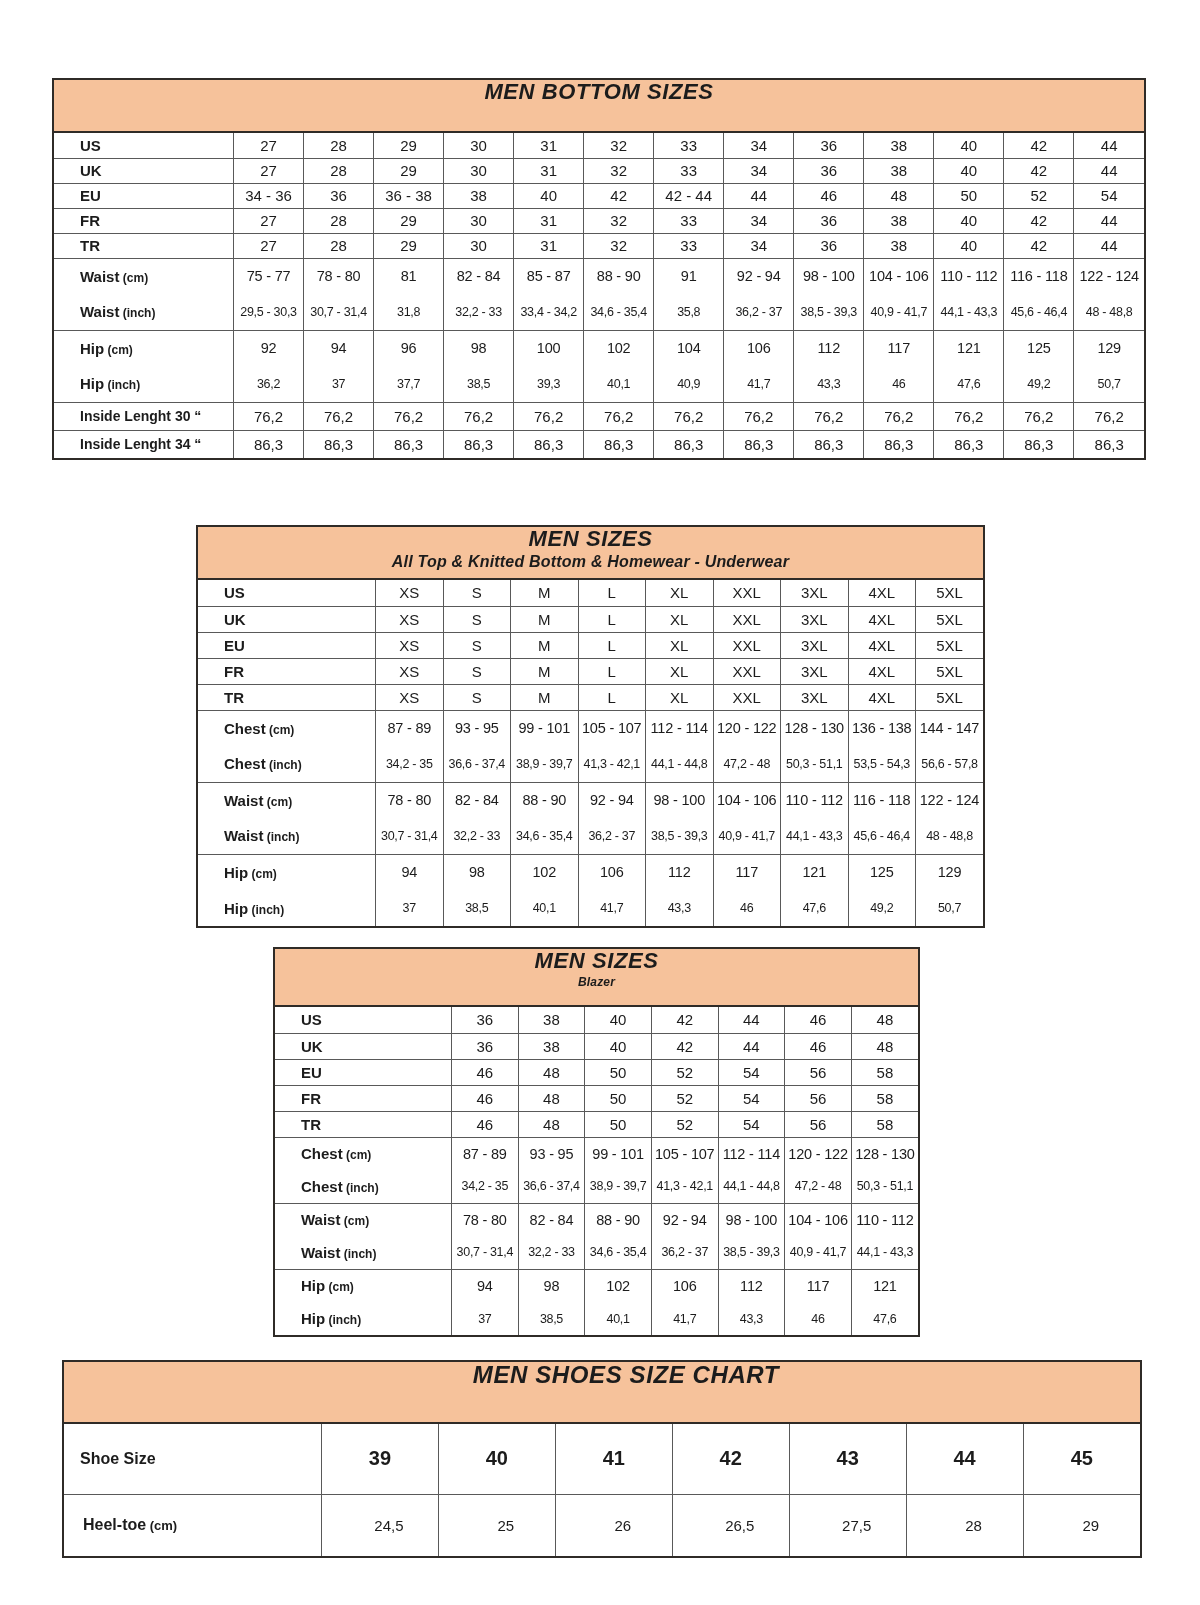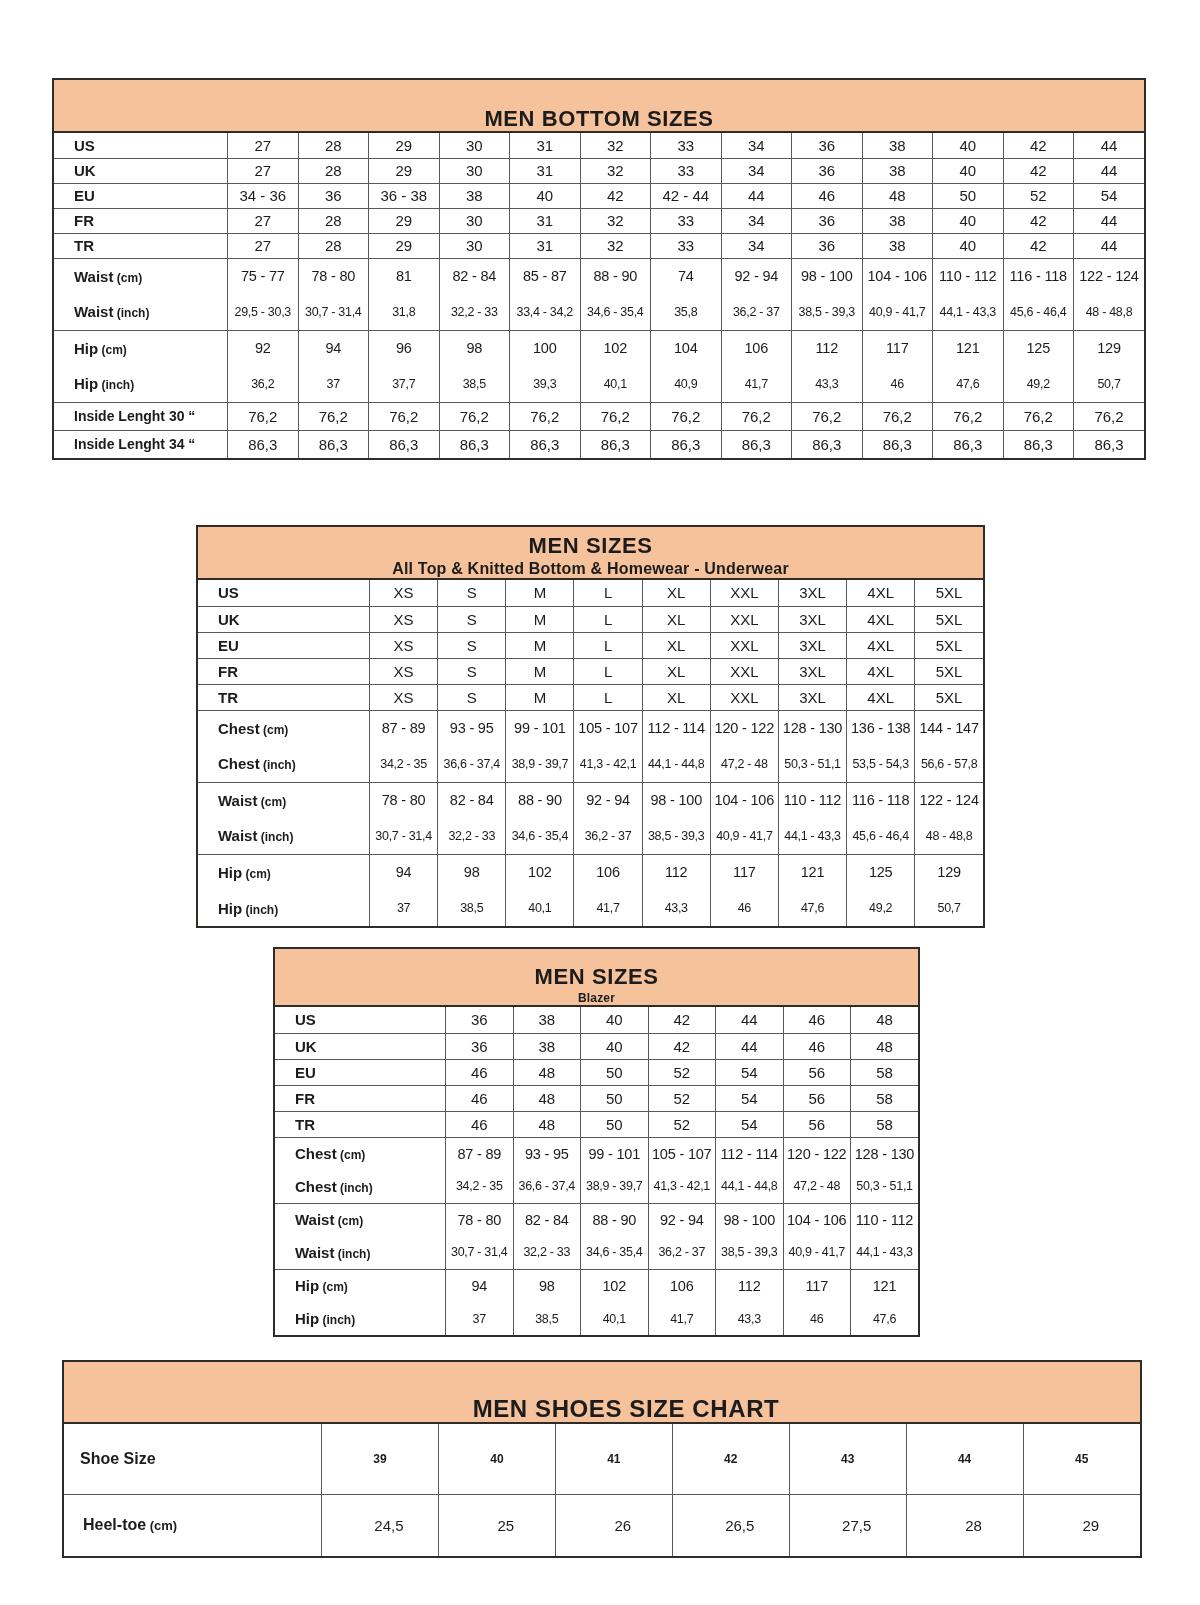--- a/index.html
+++ b/index.html
@@ -4,30 +4,30 @@
 <style>
   html,body{margin:0;padding:0;background:#ffffff;}
   .page{
     position:relative;width:1200px;height:1605px;background:var(--page-bg,#fff);
     font-family:"Liberation Sans","DejaVu Sans",sans-serif;color:var(--text,#1c1c1c);
     overflow:hidden;
   }
   .tbl{position:absolute;box-sizing:border-box;border:2px solid var(--bd,#2f2b27);background:#fff;}
   .band{
     box-sizing:border-box;background:var(--hdr,#F6C29B);border-bottom:2px solid var(--bd,#2f2b27);
-    display:flex;flex-direction:column;align-items:center;justify-content:flex-end;text-align:center;
+    display:flex;flex-direction:column;align-items:center;justify-content:flex-start;text-align:center;font-style:italic;
   }
   .band .t{font-weight:700;font-size:22px;letter-spacing:.6px;line-height:1.08;}
   .band .s{font-weight:700;font-size:16px;margin-top:2px;letter-spacing:.2px;}
   table{border-collapse:collapse;width:100%;table-layout:fixed;}
   td{
     text-align:center;vertical-align:middle;font-size:15px;padding:0 1px;
     overflow:hidden;white-space:nowrap;
   }
-  td.rowlabel{text-align:left;padding-left:20px;font-weight:700;font-size:15px;}
+  td.rowlabel{text-align:left;padding-left:26px;font-weight:700;font-size:15px;}
   td.rowlabel .unit{font-size:12px;}
   td + td{border-left:1px solid var(--bl,#595959);}
   tbody tr:not(:first-child):not(.cont) td{border-top:1px solid var(--bl,#595959);}
   tbody tr.gs td{border-top:2px solid var(--bd,#2f2b27);}
   tr.cm td{font-size:14.5px;letter-spacing:-.2px;}
   tr.inch td{font-size:12.5px;letter-spacing:-.3px;}
   tr.cm td.rowlabel, tr.inch td.rowlabel{font-size:15px;letter-spacing:0;}
 
   
   #t1{left:52px;top:78px;width:1094px;}
@@ -52,21 +52,21 @@
   #t3 .rowlabel{width:149px;}
   #t3 tr.size{height:26px;}
   #t3 tr.cm,#t3 tr.inch{height:33px;}
 
   
   #t4{left:62px;top:1360px;width:1080px;}
   #t4 .band{height:62px;padding-left:48px;}
   #t4 .band .t{font-size:24px;}
   #t4 .rowlabel{width:240px;font-size:16px;padding-left:16px;}
   #t4 tr.shoe{height:70px;margin-left:32px;}
-  #t4 tr.shoe td{font-weight:700;font-size:12px;}
+  #t4 tr.shoe td{font-weight:700;font-size:20px;}
   #t4 tr.shoe td.rowlabel{font-size:16px;}
   #t4 tr.heel{height:62px;}
   #t4 tr.heel td{font-size:15px;padding-left:19px;}
   #t4 tr.heel td.rowlabel{font-weight:700;font-size:16px;}
   #t4 td.rowlabel .unit{font-size:13px;}
 </style>
 </head>
 <body>
 
 <div class="page">
@@ -158,21 +158,21 @@
             <td>44</td>
           </tr>
           <tr class="cm gs">
             <td class="rowlabel"><span>Waist</span><span class="unit"> (cm)</span></td>
             <td>75 - 77</td>
             <td>78 - 80</td>
             <td>81</td>
             <td>82 - 84</td>
             <td>85 - 87</td>
             <td>88 - 90</td>
-            <td>74</td>
+            <td>91</td>
             <td>92 - 94</td>
             <td>98 - 100</td>
             <td>104 - 106</td>
             <td>110 - 112</td>
             <td>116 - 118</td>
             <td>122 - 124</td>
           </tr>
           <tr class="inch cont">
             <td class="rowlabel"><span>Waist</span><span class="unit"> (inch)</span></td>
             <td>29,5 - 30,3</td>

